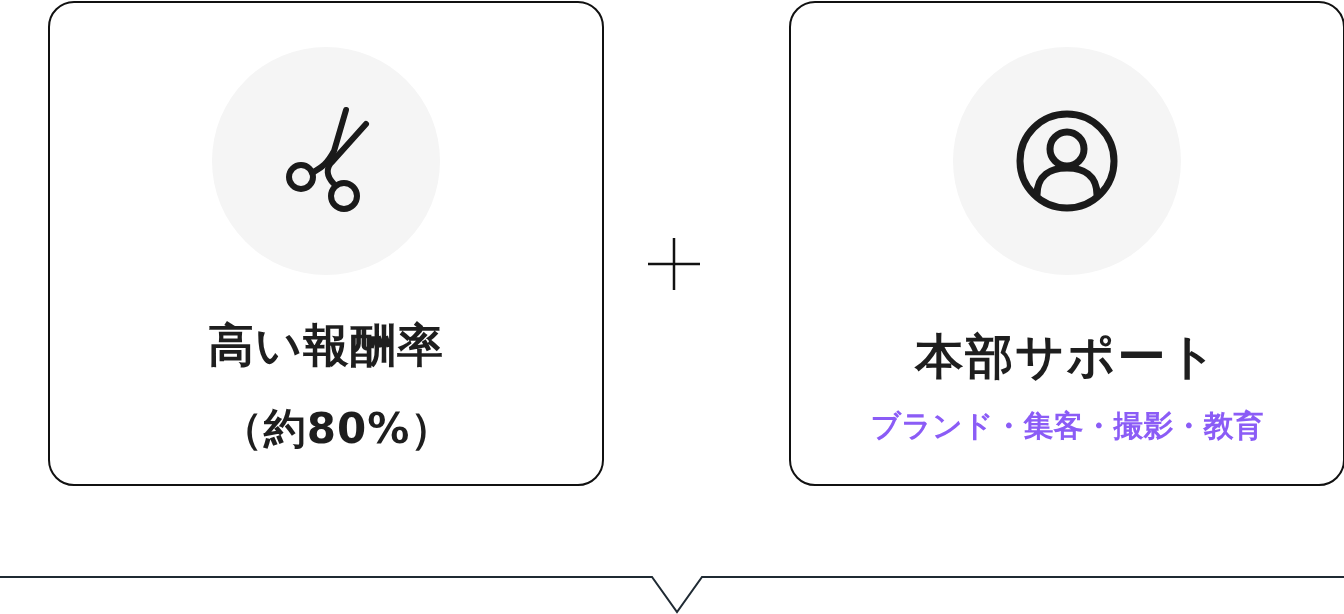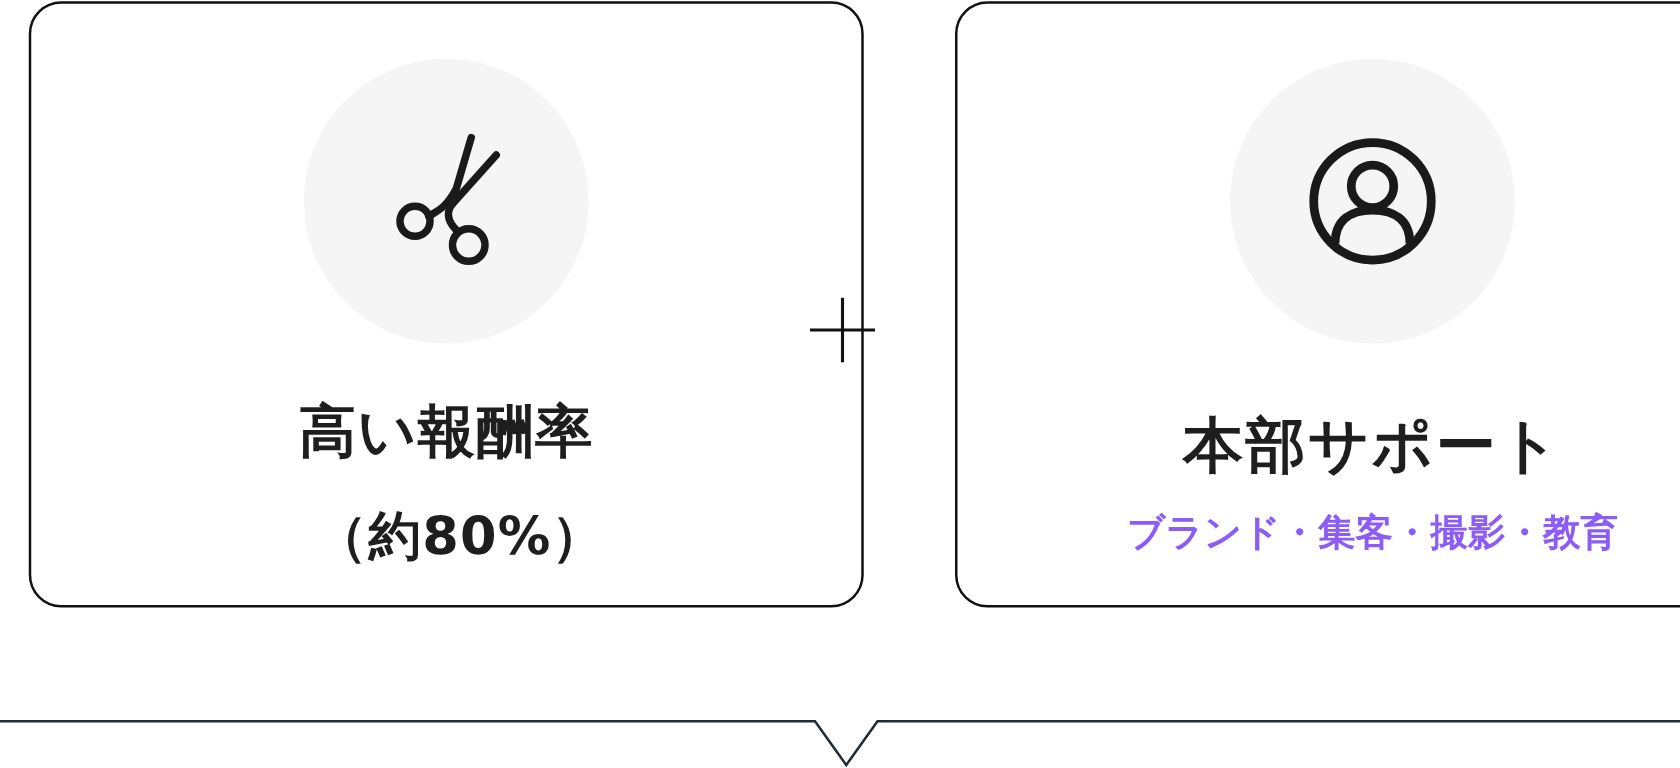--- a/index.html
+++ b/index.html
@@ -1,19 +1,19 @@
 <!DOCTYPE html>
 <html><head>
 <meta charset="utf-8">
 <style>
   html, body { margin:0; padding:0; background:#ffffff; }
   body { width:1344px; height:614px; position:relative; overflow:hidden;
          font-family:"DejaVu Sans", "Liberation Sans", sans-serif; color:#1a1a1a; }
-  .card { position:absolute; top:1px; width:668px; height:485px;
-          border:2px solid #111; border-radius:26px; box-sizing:border-box; background:#fff; }
+  .card { position:absolute; top:1px; width:556px; height:485px;
+          border:2px solid #111; border-radius:26px; box-sizing:border-box; background:#fff;margin-left:25px; }
   .card.left { left:23px; }
   .card.right { left:764px; }
   .icon-circle { position:absolute; left:50%; top:44px; width:228px; height:228px;
                  margin-left:-114px; border-radius:50%; background:#f5f5f5;
                  display:flex; align-items:center; justify-content:center; }
   .title { position:absolute; left:0; right:0; text-align:center; font-weight:bold;
            color:#1e1e1e; }
   .left .title { top:312px; font-size:46px; letter-spacing:1px; }
   .left .sub { position:absolute; left:0; right:0; top:398px; text-align:center;
                font-size:42px; font-weight:bold; color:#1e1e1e; letter-spacing:1px;padding-left:22px; }

